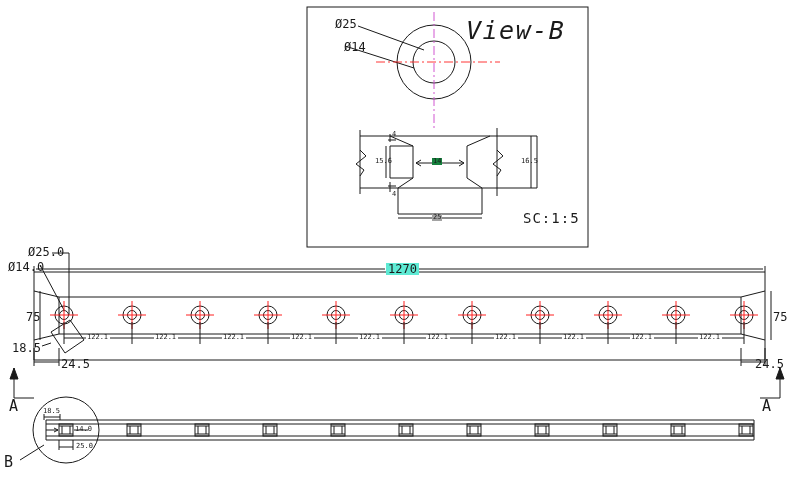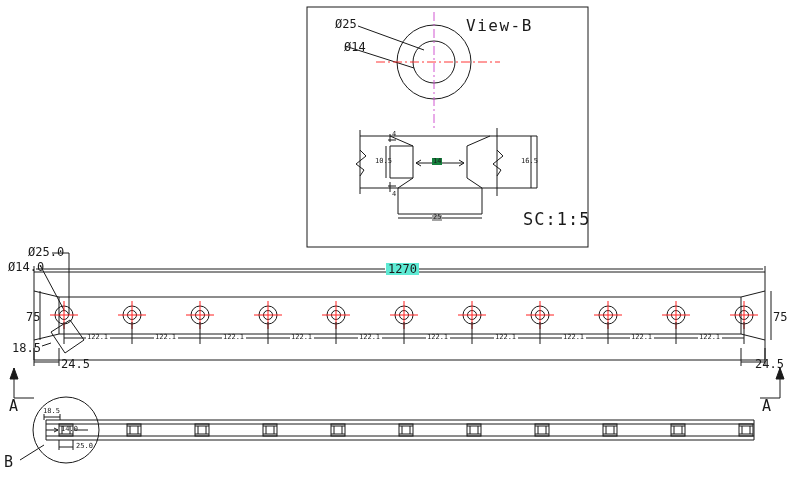--- a/index.html
+++ b/index.html
@@ -4,22 +4,22 @@
 <style>
   html,body{margin:0;padding:0;background:#ffffff;}
   body{width:800px;height:482px;position:relative;overflow:hidden;
        font-family:"DejaVu Sans Mono","Liberation Mono",monospace;color:#000;}
   .sheet{position:absolute;left:0;top:0;width:800px;height:482px;}
   svg{display:block;}
   .lbl{position:absolute;font-family:"DejaVu Sans Mono","Liberation Mono",monospace;
        color:#1a1a1a;white-space:nowrap;line-height:1;}
   .dim{font-size:7px;letter-spacing:0px;}
   .dim8{font-size:12px;}
-  .big{font-size:16px;letter-spacing:1.5px;}
-  .mid{font-size:17px;letter-spacing:1px;}
+  .big{font-size:25px;letter-spacing:1.5px;font-style:italic;}
+  .mid{font-size:14px;letter-spacing:1px;}
   .mark{font-size:15px;}
 </style>
 </head>
 <body>
 
 <div class="sheet">
 
 <svg width="800" height="482" viewBox="0 0 800 482">
   <g fill="none" stroke="#1a1a1a" stroke-width="1" shape-rendering="geometricPrecision">
 
@@ -269,21 +269,21 @@
 
   </g>
 </svg>
 
 <div class="lbl big" style="left:466px;top:18px;">View-B</div>
 <div class="lbl mid" style="left:523px;top:211px;">SC:1:5</div>
 <div class="lbl dim8" style="left:335px;top:18px;">Ø25</div>
 <div class="lbl dim8" style="left:344px;top:41px;text-align:right;">Ø14</div>
 <div class="lbl dim" style="left:392px;top:131px;">4</div>
 <div class="lbl dim" style="left:392px;top:191px;">4</div>
-<div class="lbl dim" style="left:375px;top:158px;">10.5</div>
+<div class="lbl dim" style="left:375px;top:158px;">15.6</div>
 <div class="lbl dim" style="left:432px;top:158px;background:#15803d;padding:0 1px;">14</div>
 <div class="lbl dim" style="left:521px;top:158px;text-align:right;">16.5</div>
 <div class="lbl dim" style="left:432px;top:214px;background:#a3a3a3;padding:0 1px;">25</div>
 
 <div class="lbl dim8" style="left:28px;top:246px;">Ø25.0</div>
 <div class="lbl dim8" style="left:8px;top:261px;text-align:center;">Ø14.0</div>
 <div class="lbl dim8" style="left:386px;top:263px;background:#5eead4;padding:0 2px;">1270</div>
 <div class="lbl dim8" style="left:26px;top:311px;">75</div>
 <div class="lbl dim8" style="left:773px;top:311px;">75</div>
 <div class="lbl dim8" style="left:12px;top:342px;">18.5</div>
@@ -299,16 +299,16 @@
 <div class="lbl dim" style="left:495px;top:334px;">122.1</div>
 <div class="lbl dim" style="left:563px;top:334px;">122.1</div>
 <div class="lbl dim" style="left:631px;top:334px;">122.1</div>
 <div class="lbl dim" style="left:699px;top:334px;">122.1</div>
 
 <div class="lbl mark" style="left:9px;top:399px;">A</div>
 <div class="lbl mark" style="left:762px;top:399px;">A</div>
 
 <div class="lbl mark" style="left:4px;top:455px;">B</div>
 <div class="lbl dim" style="left:43px;top:408px;">18.5</div>
-<div class="lbl dim" style="left:61px;top:426px;">14.0</div>
+<div class="lbl dim" style="left:75px;top:426px;">14.0</div>
 <div class="lbl dim" style="left:76px;top:443px;text-align:right;">25.0</div>
 
 </div>
 
 </body></html>

